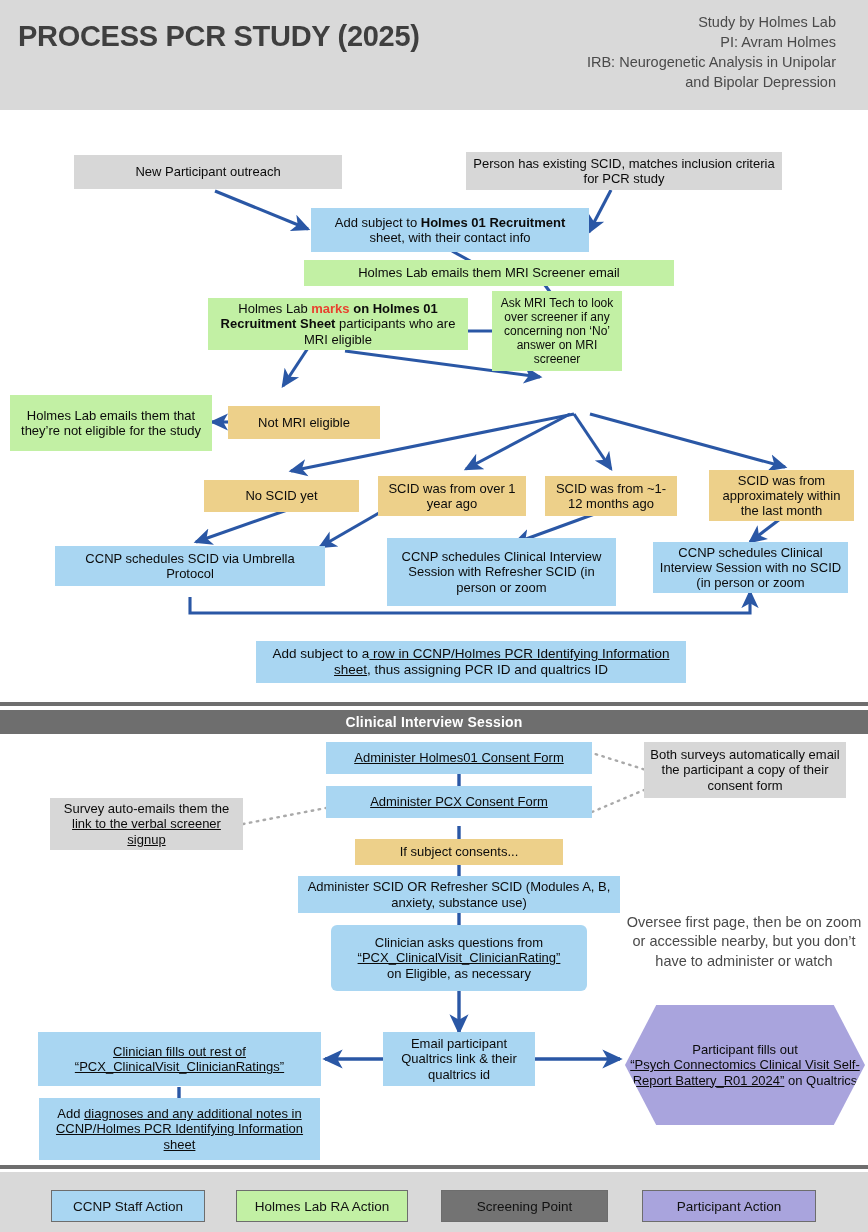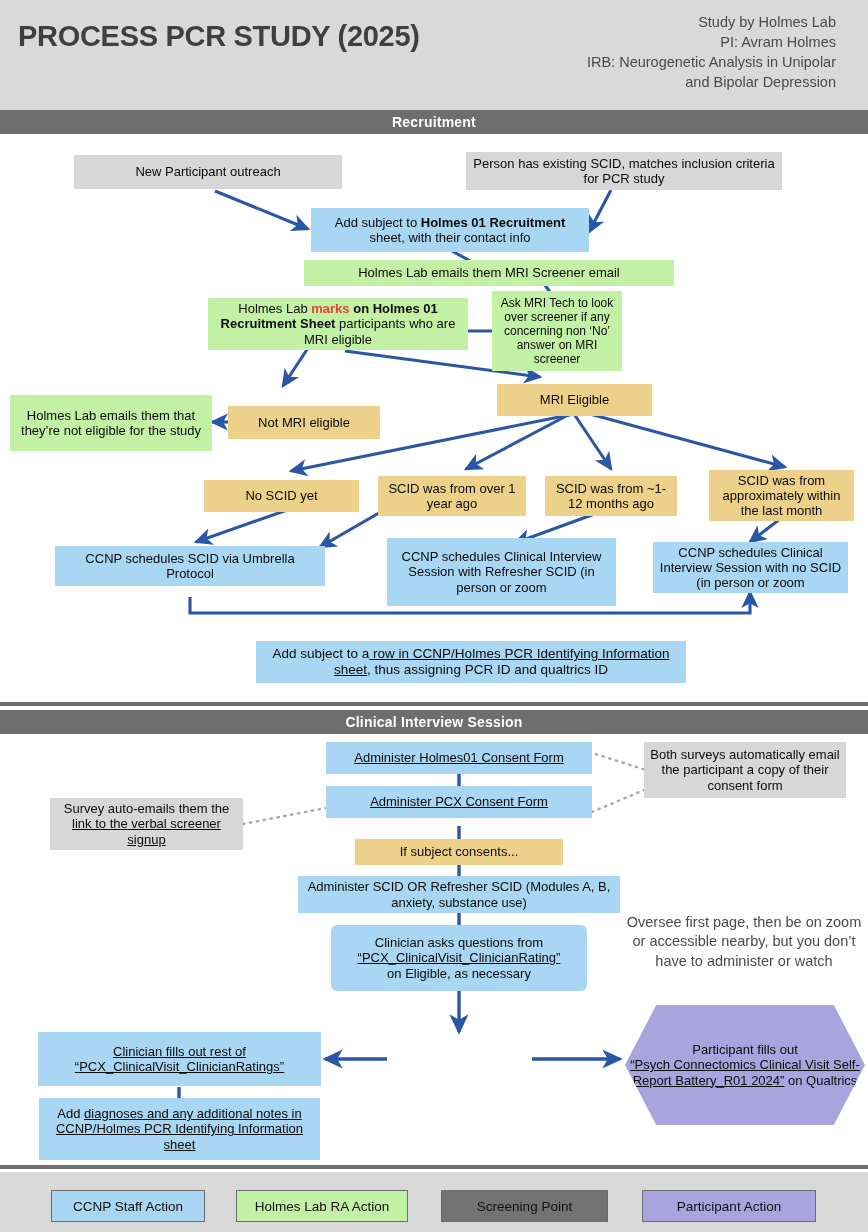--- a/index.html
+++ b/index.html
@@ -85,21 +85,20 @@
   <div class="header">
     <div class="header-title">PROCESS PCR STUDY (2025)</div>
     <div class="header-meta">
       <div>Study by Holmes Lab</div>
       <div>PI: Avram Holmes</div>
       <div>IRB: Neurogenetic Analysis in Unipolar</div>
       <div>and Bipolar Depression</div>
     </div>
   </div>
 
-  <div class="sectionbar" style="top:110px;">Recruitment</div>
 
   <svg class="arrows" viewBox="0 0 868 1232" xmlns="http://www.w3.org/2000/svg">
     <defs>
       <marker id="ah" markerWidth="7" markerHeight="7" refX="5.2" refY="3.2" orient="auto" markerUnits="strokeWidth">
         <path d="M0,0.4 L6,3.2 L0,6 L1.6,3.2 Z" fill="#2a57a5"></path>
       </marker>
     </defs>
     <g stroke="#2a57a5" stroke-width="3.1" fill="none" marker-end="url(#ah)">
 
       <path d="M215,191 L308,229"></path>
@@ -152,21 +151,20 @@
       <span>Holmes Lab </span><span class="red">marks</span><span class="b"> on Holmes 01 Recruitment Sheet</span><span> participants who are MRI eligible</span>
     </span>
   </div>
 
   <div class="node green" style="left:492px;top:291px;width:130px;height:80px;font-size:12px;">Ask MRI Tech to look over screener if any concerning non ‘No’ answer on MRI screener</div>
 
   <div class="node green" style="left:10px;top:395px;width:202px;height:56px;">Holmes Lab emails them that they’re not eligible for the study</div>
 
   <div class="node tan" style="left:228px;top:406px;width:152px;height:33px;">Not MRI eligible</div>
 
-  <div class="node tan" style="left:497px;top:384px;width:155px;height:32px;">MRI Eligible</div>
 
   <div class="node tan" style="left:204px;top:480px;width:155px;height:32px;">No SCID yet</div>
 
   <div class="node tan" style="left:378px;top:476px;width:148px;height:40px;">SCID was from over 1 year ago</div>
 
   <div class="node tan" style="left:545px;top:476px;width:132px;height:40px;">SCID was from ~1-12 months ago</div>
 
   <div class="node tan" style="left:709px;top:470px;width:145px;height:51px;">SCID was from approximately within the last month</div>
 
   <div class="node blue" style="left:55px;top:546px;width:270px;height:40px;">CCNP schedules SCID via Umbrella Protocol</div>
@@ -226,20 +224,21 @@
   <div class="node blue" style="left:331px;top:925px;width:256px;height:66px;border-radius:6px;">
     <div>
       <div>Clinician asks questions  from</div>
       <div class="u">“PCX_ClinicalVisit_ClinicianRating”</div>
       <div>on Eligible, as necessary</div>
     </div>
   </div>
 
   <div class="node plain" style="left:620px;top:887px;width:248px;height:110px;font-size:14.5px;line-height:1.33;">Oversee first page, then be on zoom or accessible nearby, but you don’t have to administer or watch</div>
 
+  <div class="node blue" style="left:383px;top:1032px;width:152px;height:54px;">Email participant Qualtrics link &amp; their qualtrics id</div>
 
   <div class="node blue" style="left:38px;top:1032px;width:283px;height:54px;">
     <div>
       <div class="u">Clinician fills out rest of</div>
       <div class="u">“PCX_ClinicalVisit_ClinicianRatings”</div>
     </div>
   </div>
 
   <div class="node blue" style="left:39px;top:1098px;width:281px;height:62px;">
     <span>

